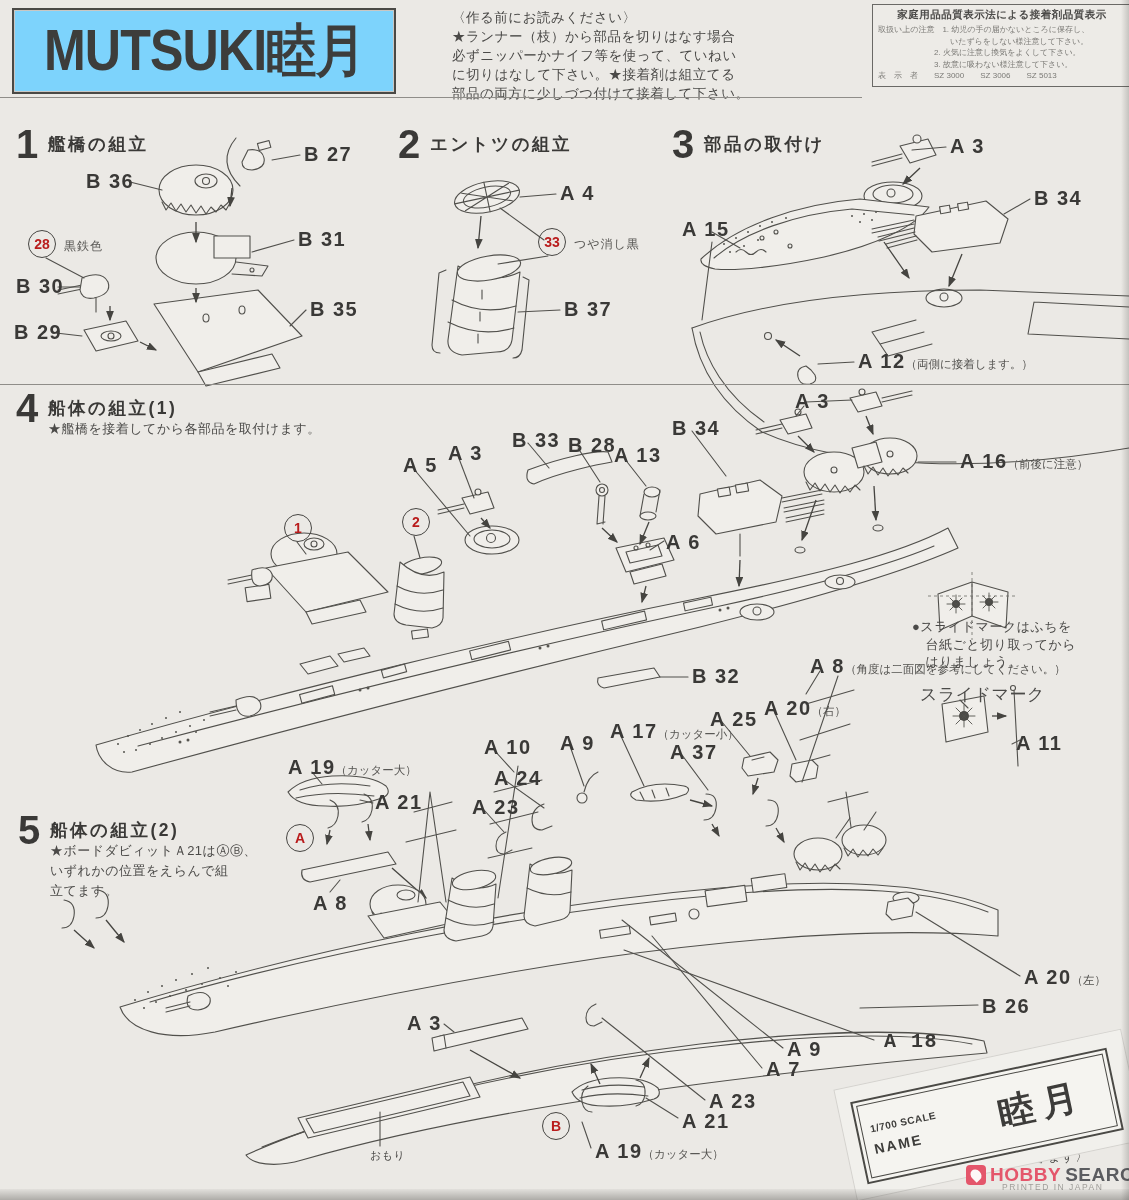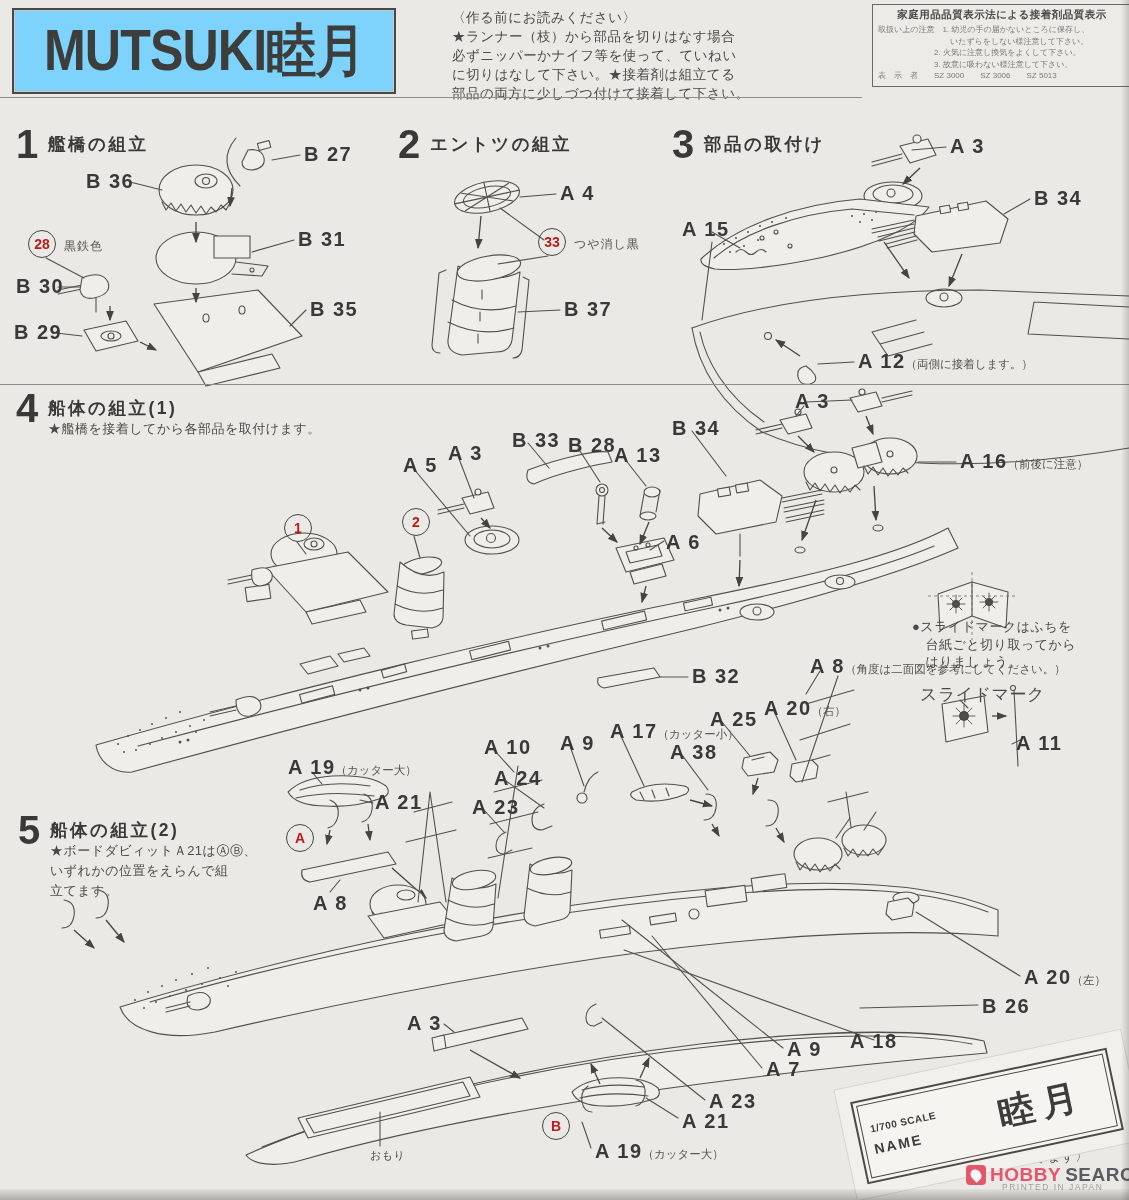--- a/index.html
+++ b/index.html
@@ -498,31 +498,31 @@
       <div class="plabel" style="left: 672px; top: 417px;"><span>B 34</span></div>
       <div class="plabel" style="left: 666px; top: 531px;"><span>A 6</span></div>
       <div class="plabel" style="left: 795px; top: 390px;"><span>A 3</span></div>
       <div class="plabel" style="left: 960px; top: 450px;"><span>A 16</span><span class="sub">（前後に注意）</span></div>
       <div class="plabel" style="left: 692px; top: 665px;"><span>B 32</span></div>
       <div class="plabel" style="left: 810px; top: 655px;"><span>A 8</span><span class="sub">（角度は二面図を参考にしてください。）</span></div>
       <div class="plabel" style="left: 1016px; top: 732px;"><span>A 11</span></div>
       <div class="plabel" style="left: 764px; top: 697px;"><span>A 20</span><span class="sub">（右）</span></div>
       <div class="plabel" style="left: 710px; top: 708px;"><span>A 25</span></div>
       <div class="plabel" style="left: 610px; top: 720px;"><span>A 17</span><span class="sub">（カッター小）</span></div>
-      <div class="plabel" style="left: 670px; top: 741px;"><span>A 38</span></div>
+      <div class="plabel" style="left: 670px; top: 741px;"><span>A 37</span></div>
       <div class="plabel" style="left: 484px; top: 736px;"><span>A 10</span></div>
       <div class="plabel" style="left: 560px; top: 732px;"><span>A 9</span></div>
       <div class="plabel" style="left: 494px; top: 767px; text-align: center;"><span>A 24</span></div>
       <div class="plabel" style="left: 472px; top: 796px;"><span>A 23</span></div>
       <div class="plabel" style="left: 288px; top: 756px;"><span>A 19</span><span class="sub">（カッター大）</span></div>
       <div class="plabel" style="left: 375px; top: 791px;"><span>A 21</span></div>
       <div class="plabel" style="left: 313px; top: 892px;"><span>A 8</span></div>
       <div class="plabel" style="left: 1024px; top: 966px;"><span>A 20</span><span class="sub">（左）</span></div>
       <div class="plabel" style="left: 982px; top: 995px;"><span>B 26</span></div>
-      <div class="plabel" style="left: 850px; top: 1030px;"><span>A 18</span></div>
+      <div class="plabel" style="left: 884px; top: 1030px; font-family: Liberation Mono, monospace;"><span>A 18</span></div>
       <div class="plabel" style="left: 787px; top: 1038px;"><span>A 9</span></div>
       <div class="plabel" style="left: 766px; top: 1058px;"><span>A 7</span></div>
       <div class="plabel" style="left: 709px; top: 1090px;"><span>A 23</span></div>
       <div class="plabel" style="left: 682px; top: 1110px;"><span>A 21</span></div>
       <div class="plabel" style="left: 407px; top: 1012px;"><span>A 3</span></div>
       <div class="plabel" style="left: 595px; top: 1140px;"><span>A 19</span><span class="sub">（カッター大）</span></div>
       <div class="cmark" style="left: 28px; top: 230px;">28</div>
       <div class="paintname" style="left: 64px; top: 238px;">黒鉄色</div>
       <div class="cmark" style="left: 538px; top: 228px;">33</div>
       <div class="paintname" style="left: 574px; top: 236px;">つや消し黒</div>

